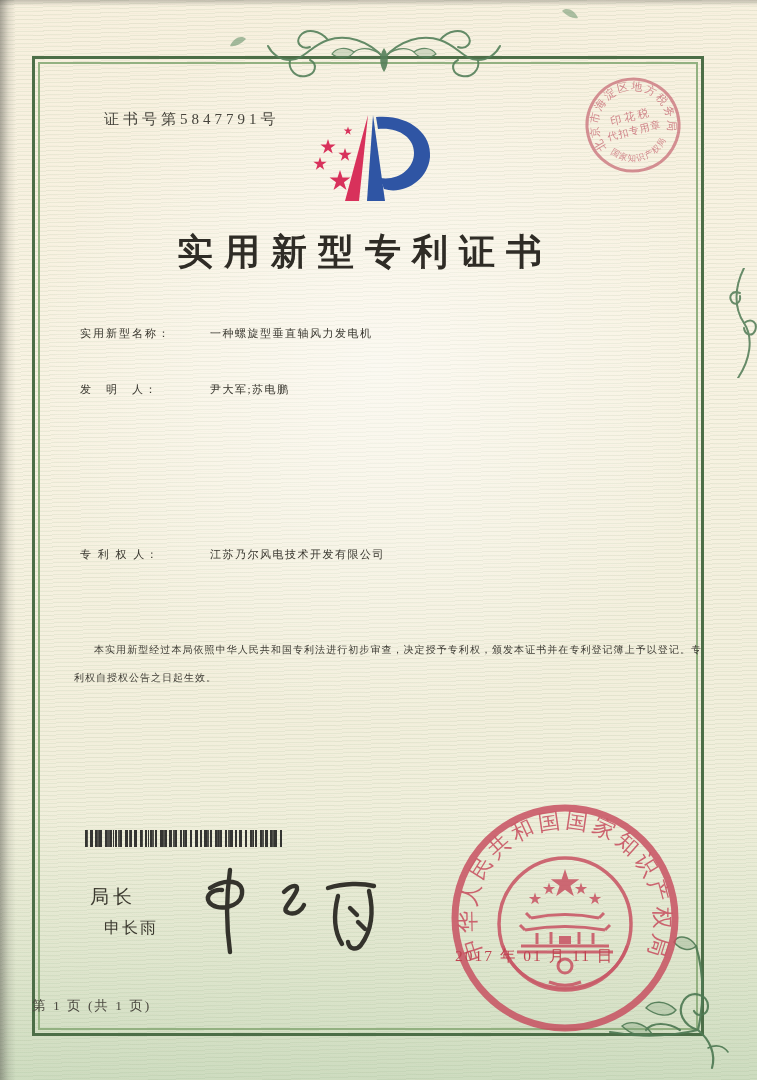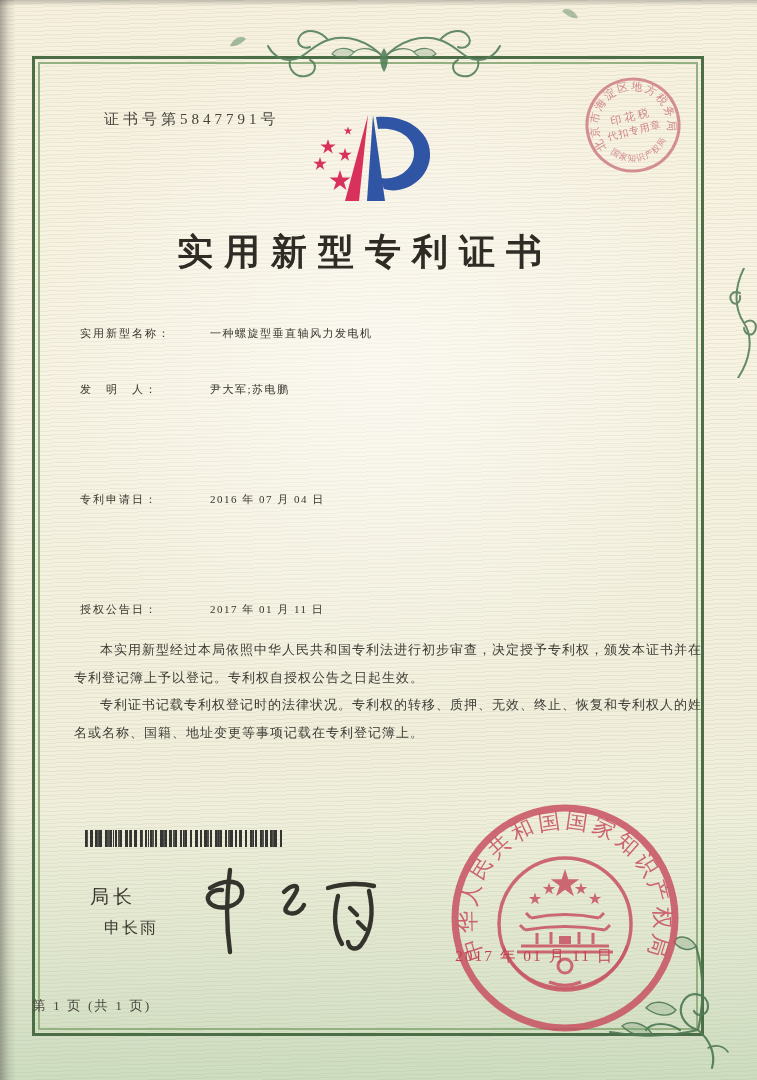--- a/index.html
+++ b/index.html
@@ -27,21 +27,21 @@
 
   .cert-no{position:absolute;left:88px;top:110px;font-size:15px;letter-spacing:4px;color:#45433b;margin-left:16px;}
   .logo{position:absolute;left:290px;top:101px;}
   .title{position:absolute;left:32px;top:212px;width:666px;text-align:center;
     font-size:36px;font-weight:600;letter-spacing:11px;color:#2f2c26;margin-top:16px;}
 
   .field{position:absolute;left:80px;font-size:11px;color:#38362e;white-space:nowrap;}
   .f-label{display:inline-block;width:130px;letter-spacing:2px;}
   .f-value{letter-spacing:1.5px;}
 
-  .paras{position:absolute;left:74px;top:636px;width:628px;font-size:13px;line-height:27.5px;
+  .paras{position:absolute;left:74px;top:636px;width:628px;font-size:10px;line-height:27.5px;
     color:#3e3c35;text-align:justify;letter-spacing:1px;}
   .paras p{margin:0;text-indent:2em;}
 
   .barcode{position:absolute;left:85px;top:830px;width:197px;height:17px;opacity:.88;
     background:
       repeating-linear-gradient(90deg,#1c1c1c 0 2px, rgba(0,0,0,0) 2px 5px),
       repeating-linear-gradient(90deg,#1c1c1c 0 1px, rgba(0,0,0,0) 1px 7px),
       repeating-linear-gradient(90deg, rgba(28,28,28,.85) 0 3px, rgba(0,0,0,0) 3px 11px);}
 
   .director-label{position:absolute;left:90px;top:884px;font-size:19px;letter-spacing:4px;color:#3b392f;}
@@ -132,30 +132,26 @@
   </svg>
 
   <div class="title">实用新型专利证书</div>
 
   <div class="field" style="top:326px">
     <span class="f-label">实用新型名称：</span><span class="f-value">一种螺旋型垂直轴风力发电机</span>
   </div>
   <div class="field" style="top:382px">
     <span class="f-label">发　明　人：</span><span class="f-value">尹大军;苏电鹏</span>
   </div>
-  <div class="field" style="top:492px">
-    <span class="f-label">专利申请日：</span><span class="f-value">2016 年 07 月 04 日</span>
-  </div>
-  <div class="field" style="top:602px">
-    <span class="f-label">授权公告日：</span><span class="f-value">2017 年 01 月 11 日</span>
+  <div class="field" style="top:547px">
+    <span class="f-label">专 利 权 人：</span><span class="f-value">江苏乃尔风电技术开发有限公司</span>
   </div>
 
   <div class="paras">
     <p>本实用新型经过本局依照中华人民共和国专利法进行初步审查，决定授予专利权，颁发本证书并在专利登记簿上予以登记。专利权自授权公告之日起生效。</p>
-    <p>专利证书记载专利权登记时的法律状况。专利权的转移、质押、无效、终止、恢复和专利权人的姓名或名称、国籍、地址变更等事项记载在专利登记簿上。</p>
   </div>
 
   <div class="barcode"></div>
 
   <div class="director-label">局长</div>
   <div class="director-name">申长雨</div>
 
   <svg class="signature" width="212" height="102" viewBox="0 0 212 102">
     <g stroke="#34332c" fill="none" stroke-width="4.4" stroke-linecap="round" stroke-linejoin="round">
       <path d="M38,12 C34,40 34,66 38,94"></path>

